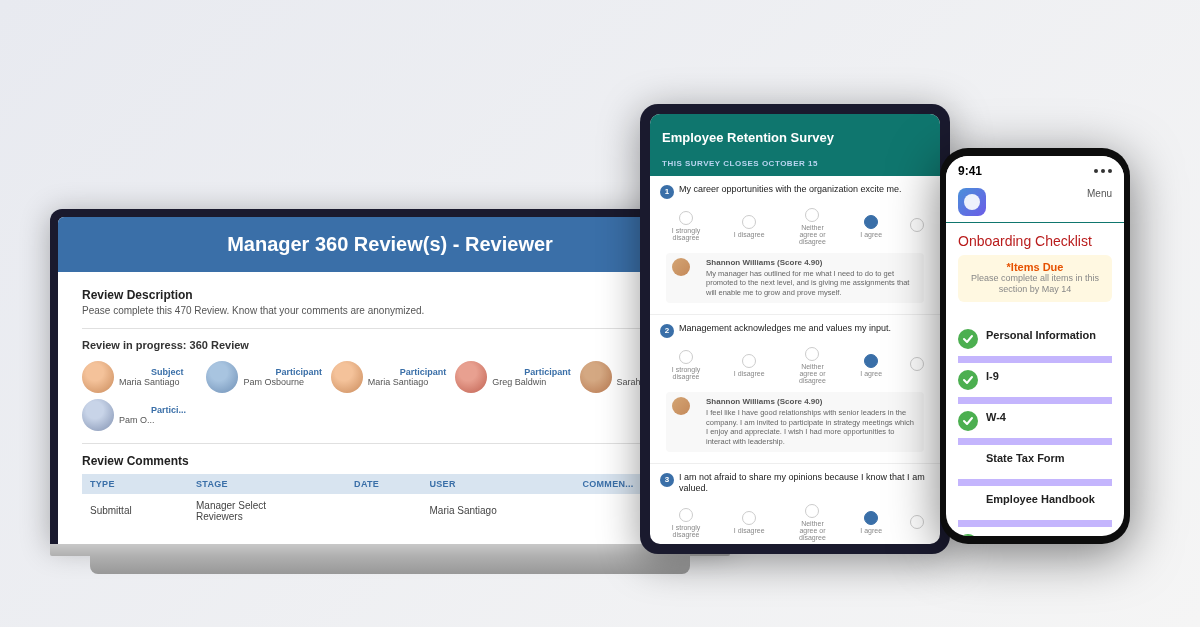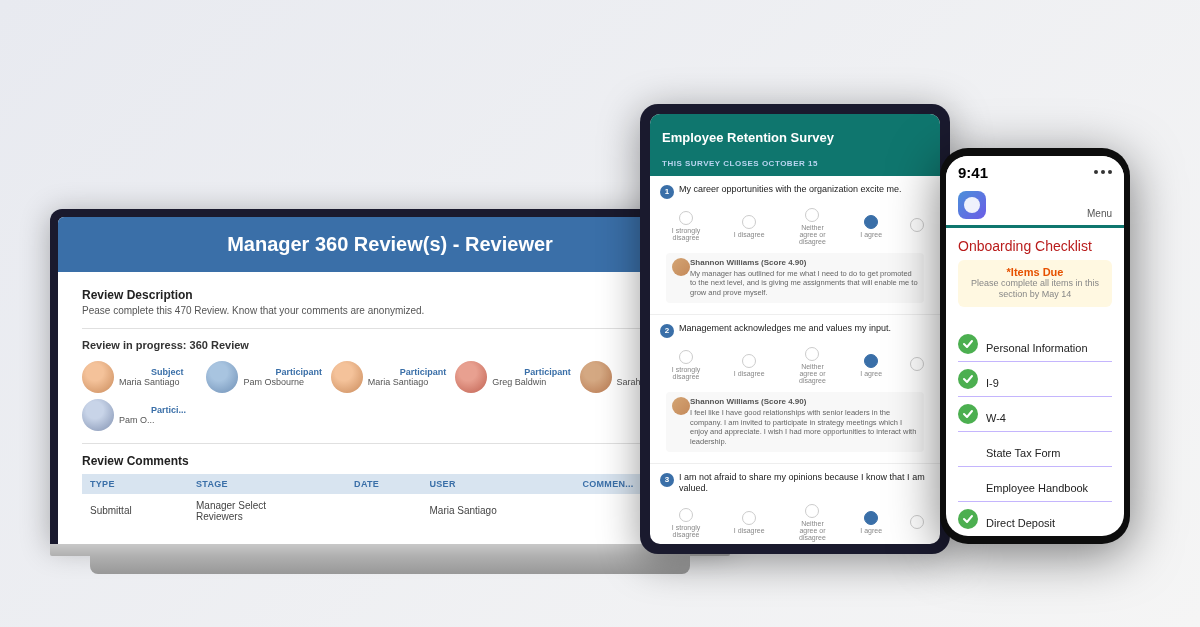--- a/index.html
+++ b/index.html
@@ -303,21 +303,21 @@
 
     .comment-text {
       font-size: 7.5px;
       color: #666;
       line-height: 1.3;
     }
 
     .comment-avatar-row {
       display: flex;
       align-items: flex-start;
-      gap: 0;
+      gap: 16px;
     }
 
     .small-avatar {
       width: 18px;
       height: 18px;
       border-radius: 50%;
       background: linear-gradient(135deg, #d4a574, #c4895a);
       flex-shrink: 0;
     }
 
@@ -346,44 +346,44 @@
 
     .phone-status-bar {
       background: #fff;
       padding: 8px 12px 4px;
       display: flex;
       justify-content: space-between;
       align-items: center;
     }
 
     .phone-time {
-      font-size: 15px;
+      font-size: 12px;
       font-weight: 700;
       color: #000;
     }
 
     .phone-icons {
       display: flex;
       gap: 3px;
       align-items: center;
     }
 
     .phone-icon-dot {
       width: 4px;
       height: 4px;
       background: #333;
       border-radius: 50%;
     }
 
     .app-header {
       padding: 6px 12px;
       display: flex;
-      align-items: flex-end;
+      align-items: flex-start;
       justify-content: space-between;
-      border-bottom: 3px solid #0f766e;
+      border-bottom: 1px solid #0f766e;
     }
 
     .app-logo {
       width: 28px;
       height: 28px;
       border-radius: 8px;
       background: linear-gradient(135deg, #4a90d9, #6c5ce7);
       display: flex;
       align-items: center;
       justify-content: center;
@@ -423,24 +423,25 @@
     }
 
     .items-due-desc {
       font-size: 9px;
       color: #888;
       line-height: 1.3;
     }
 
     .checklist-item {
       display: flex;
-      align-items: flex-end;
+      align-items: flex-start;
       gap: 8px;
       padding: 7px 0;
-      border-bottom: 1px solid #c4b5fd;
+      border-bottom: 7px solid #c4b5fd;
+      font-weight: bold;
     }
 
     .check-icon {
       width: 20px;
       height: 20px;
       border-radius: 50%;
       background: #4caf50;
       display: flex;
       align-items: center;
       justify-content: center;

